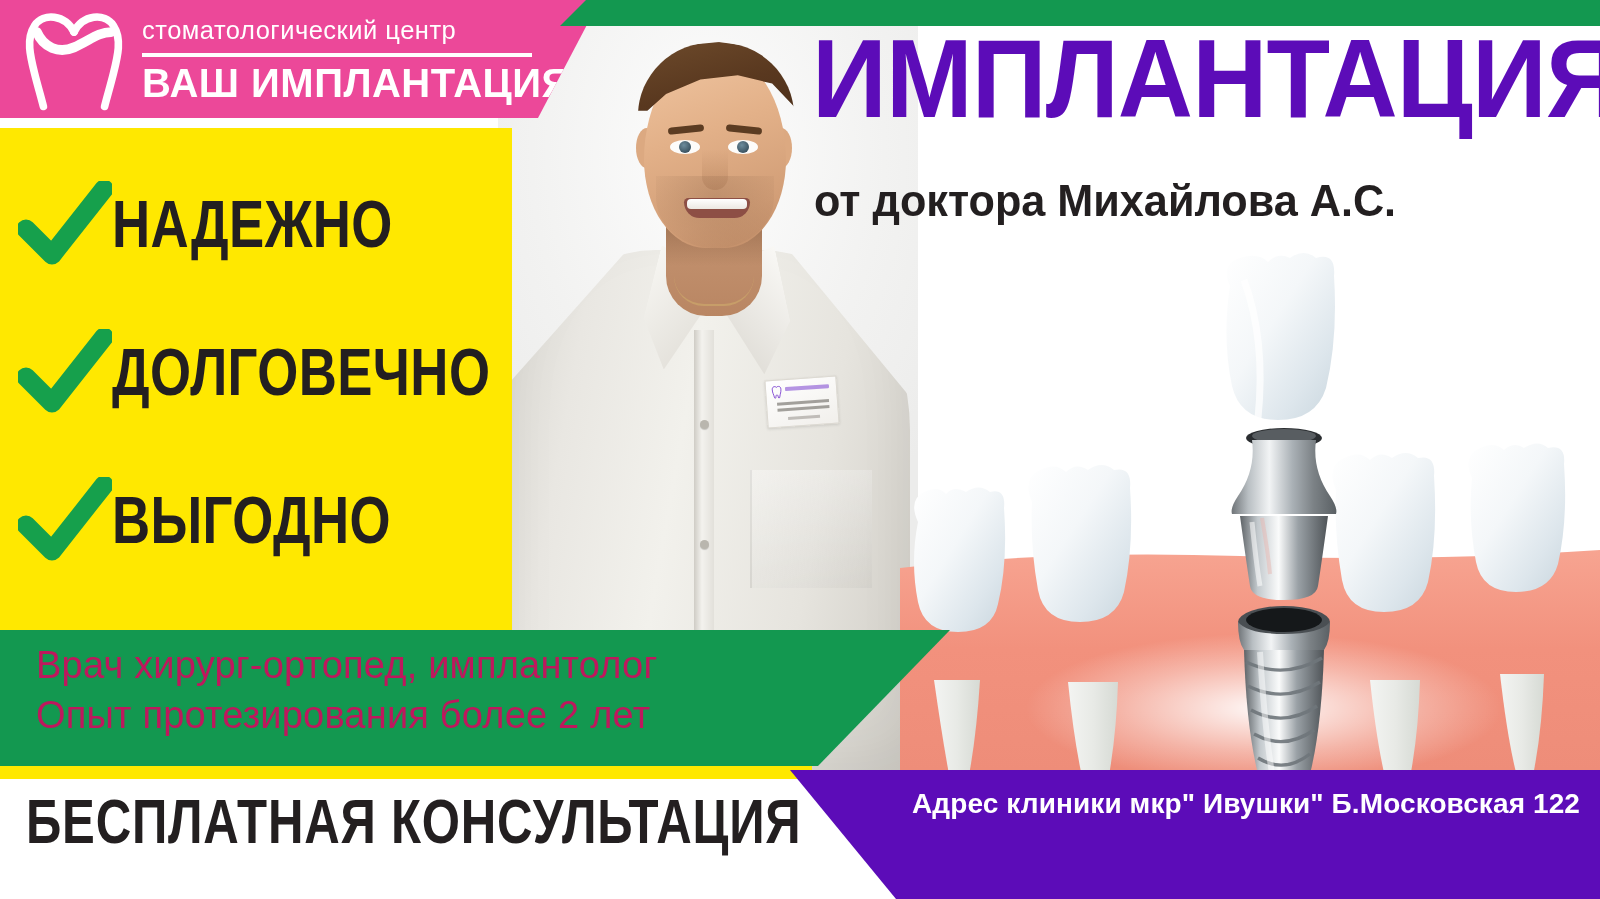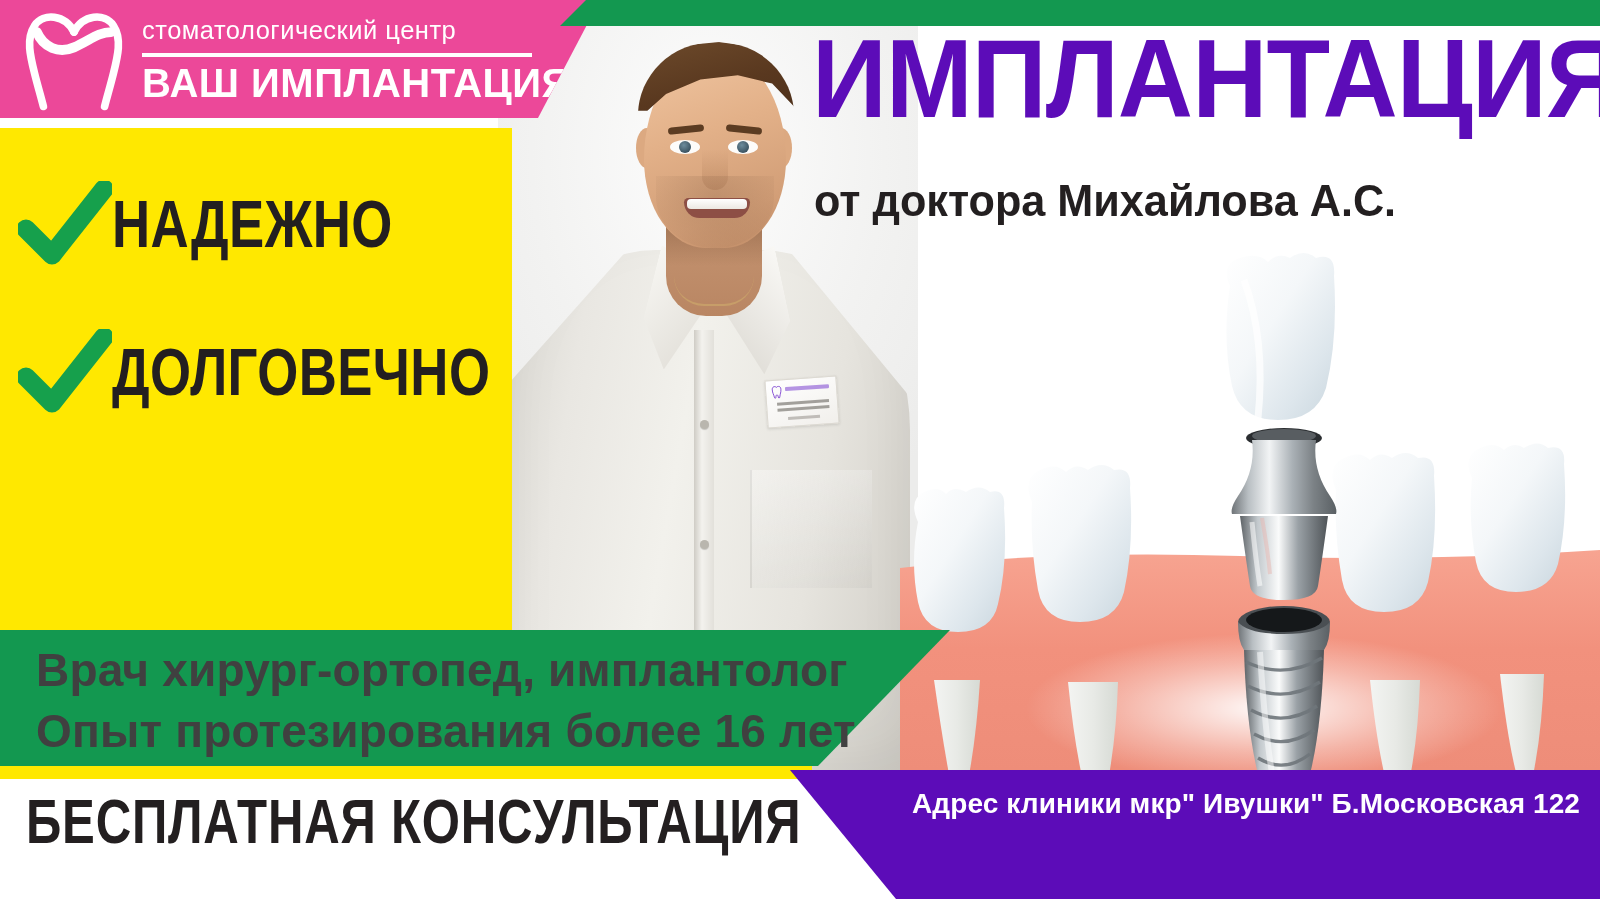--- a/index.html
+++ b/index.html
@@ -194,21 +194,21 @@
   .subheadline{
     position:absolute; left:814px; top:178px; width:790px;
     font-size:45px; font-weight:bold; color:#231f20;
     transform:scaleX(.96); transform-origin:left top;
     white-space:nowrap; line-height:1;
   }
 
   
   .band-text{ position:absolute; left:36px; top:640px; width:880px; }
   .band-line{
-    font-size:46px; font-weight:bold; color:#404040; line-height:1.32;
+    font-size:38px; font-weight:normal; color:#be185d; line-height:1.32;
     white-space:nowrap; letter-spacing:.2px;
   }
 
   
   .free-consult{
     position:absolute; left:26px; top:790px; width:800px;
     font-size:63px; font-weight:bold; color:#231f20;
     transform:scaleX(.78); transform-origin:left top;
     white-space:nowrap; line-height:1;
     letter-spacing:1px;
@@ -402,29 +402,35 @@
       <span class="check-label">НАДЕЖНО</span>
     </div>
 
     <div class="check-row">
       <svg class="check-mark" viewBox="0 0 94 86">
         <path d="M8 48 L34 74 L86 8" fill="none" stroke="#16a04c" stroke-width="19" stroke-linecap="round" stroke-linejoin="round"></path>
       </svg>
       <span class="check-label">ДОЛГОВЕЧНО</span>
     </div>
 
+    <div class="check-row">
+      <svg class="check-mark" viewBox="0 0 94 86">
+        <path d="M8 48 L34 74 L86 8" fill="none" stroke="#16a04c" stroke-width="19" stroke-linecap="round" stroke-linejoin="round"></path>
+      </svg>
+      <span class="check-label">ВЫГОДНО</span>
+    </div>
   </div>
 
   <div class="headline">ИМПЛАНТАЦИЯ</div>
   <div class="subheadline">от доктора Михайлова А.С.</div>
 
   <div class="green-band"></div>
   <div class="band-text">
     <div class="band-line">Врач хирург-ортопед, имплантолог</div>
-    <div class="band-line">Опыт протезирования более 16 лет</div>
+    <div class="band-line">Опыт протезирования более 2 лет</div>
   </div>
   <div class="yellow-strip"></div>
 
   <div class="free-consult">БЕСПЛАТНАЯ КОНСУЛЬТАЦИЯ</div>
 
   <div class="purple-contact"></div>
   <div class="contact">
     <div class="contact-addr">Адрес клиники мкр" Ивушки" Б.Московская 122</div>
   </div>
 

